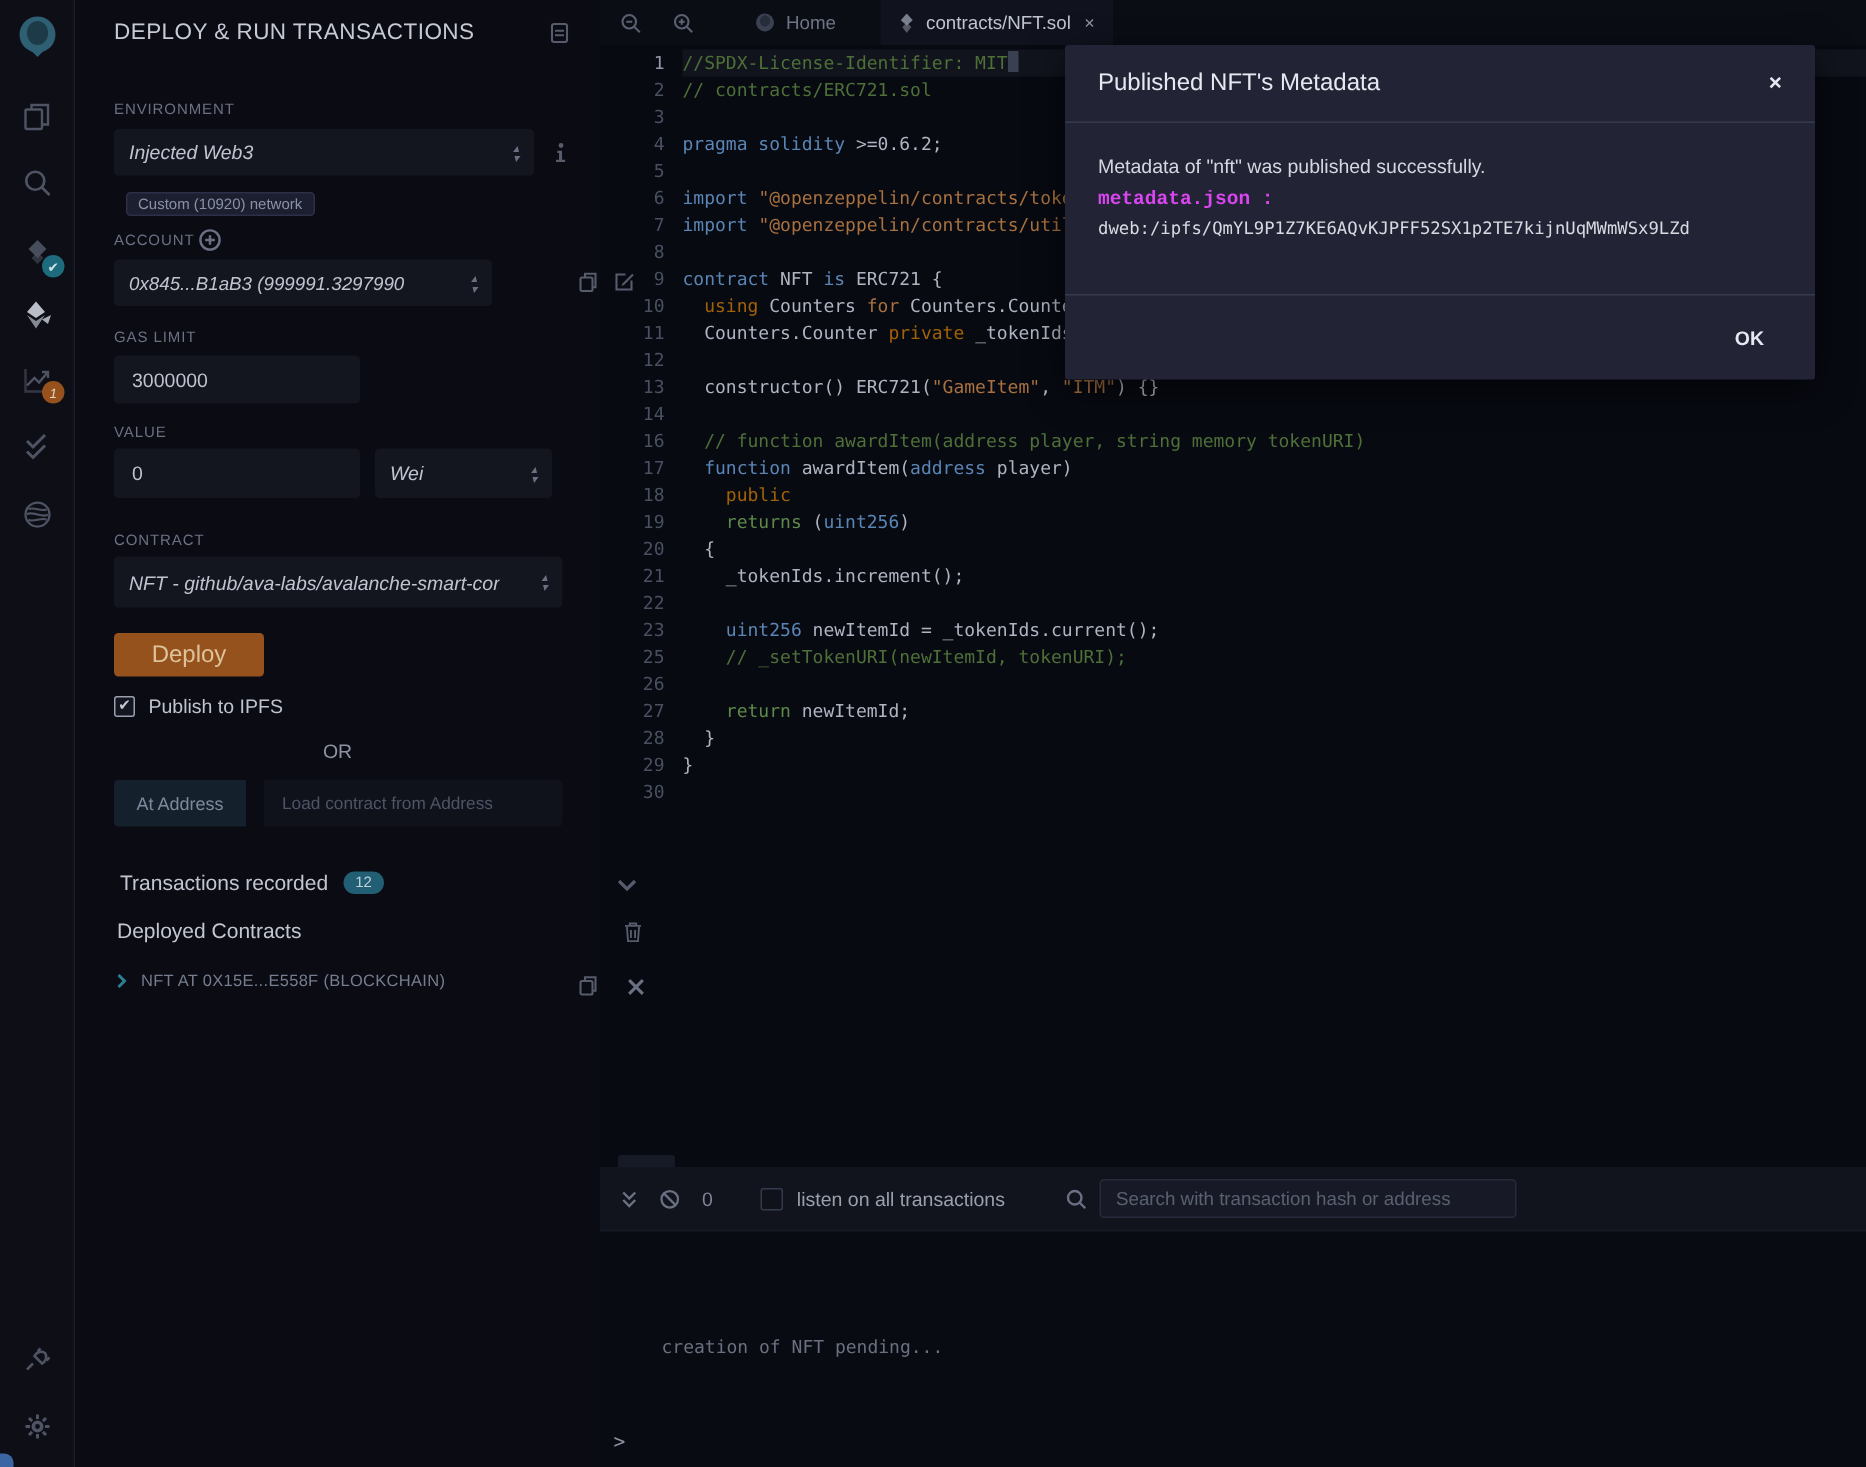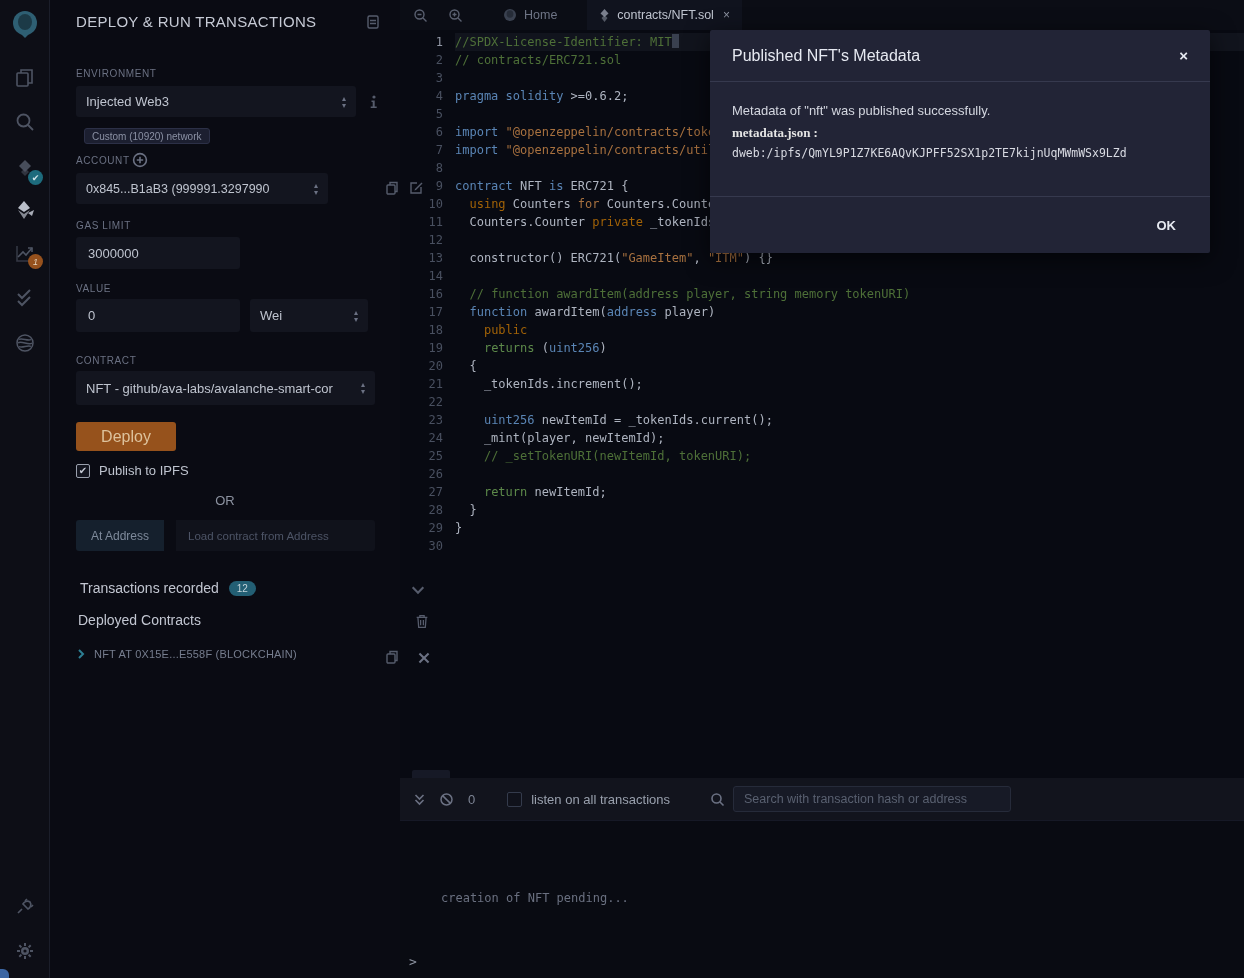--- a/index.html
+++ b/index.html
@@ -18,21 +18,21 @@
     font-size:9px; display:flex; align-items:center; justify-content:center; }
   .badge-check { background:#1d6b7d; color:#cfe3e8; }
   .badge-count { background:#96511d; color:#e3d4be; font-style:italic; }
 
   
   .panel { position:absolute; left:50px; top:0; width:350px; height:978px; background:#0a0b13; z-index:2; }
   .panel-title { position:absolute; left:26px; top:13px; font-size:15px; color:#c6cad5; letter-spacing:.3px; }
   .doc-icon { position:absolute; left:315px; top:14px; width:16px; height:16px; color:#4e5463; }
   .sec-label { position:absolute; left:26px; font-size:10px; letter-spacing:.6px; color:#6b7183; }
   .ctl { position:absolute; background:#13151f; border-radius:3px; color:#bfc4cf; font-size:13px;
-    display:flex; align-items:center; padding:0 10px; }
+    display:flex; align-items:center; padding:0 10px;font-style:italic; }
   .caret { margin-left:auto; color:#6b7183; font-size:8px; line-height:7px; text-align:center; }
   .pill { position:absolute; left:34px; top:128px; height:16px; padding:0 7px; background:#1c1f30;
     border:1px solid #2c3047; border-radius:3px; font-size:10px; color:#8b91a4;
     display:flex; align-items:center; }
   .in { background:#13151f; border:none; border-radius:3px; color:#bfc4cf; font-size:13px;
     padding:0 12px; position:absolute; }
   .in::placeholder { color:#4d5466; }
   .sm-icon { position:absolute; width:16px; height:16px; color:#565c6c; cursor:pointer; }
   .sm-icon svg { width:16px; height:16px; display:block; }
   .deploy-btn { position:absolute; left:26px; top:422px; width:100px; height:29px; background:#96521c;
@@ -95,21 +95,21 @@
   
   .backdrop { position:absolute; inset:0; background:rgba(0,0,0,0); z-index:4; pointer-events:none; }
   .modal { position:absolute; left:710px; top:30px; width:500px; background:#222436; border-radius:2px;
     box-shadow:0 6px 24px rgba(0,0,0,.6); z-index:5; }
   .modal-head { height:52px; display:flex; align-items:center; padding:0 22px;
     border-bottom:1px solid #36394e; }
   .modal-title { font-size:16px; color:#e6e9f1; }
   .modal-x { margin-left:auto; font-size:15px; font-weight:bold; color:#e6e9f1; cursor:pointer; }
   .modal-body { padding:21px 22px 30px 22px; min-height:114px; }
   .mb-line1 { font-size:13px; color:#d4d7e0; }
-  .mb-file { font-family:Liberation Serif, serif; font-weight:bold; font-size:13px; color:#e5e5e5; margin-top:7px; }
+  .mb-file { font-family:Liberation Mono, monospace; font-weight:bold; font-size:13px; color:#d946ef; margin-top:7px; }
   .mb-url { font-family:"DejaVu Sans Mono", monospace; font-size:11.5px; color:#d8dae2; margin-top:5px; }
   .modal-foot { height:57px; border-top:1px solid #36394e; display:flex; align-items:center; justify-content:flex-end; padding:0 34px; }
   .ok-btn { background:none; border:none; color:#e6e9f1; font-size:13px; font-weight:bold; cursor:pointer; }
 
   .corner-blue { position:absolute; left:0; bottom:0; width:9px; height:9px; background:#3b66a3; border-radius:0 6px 0 0; z-index:6; }
   .trunc { overflow:hidden; white-space:nowrap; text-overflow:clip; }
 </style>
 </head>
 <body>
 
@@ -412,24 +412,20 @@
             <span class="gut">21</span>
             <span class="code"><span class="tk-d">    _tokenIds.increment();</span></span>
           </div>
           <div class="line-row">
             <span class="gut">22</span>
             <span class="code"></span>
           </div>
           <div class="line-row">
             <span class="gut">23</span>
             <span class="code"><span class="tk-d">    </span><span class="tk-k">uint256</span><span class="tk-d"> newItemId = _tokenIds.current();</span></span>
-          </div>
-          <div class="line-row">
-            <span class="gut">24</span>
-            <span class="code"><span class="tk-d">    _mint(player, newItemId);</span></span>
           </div>
           <div class="line-row">
             <span class="gut">25</span>
             <span class="code"><span class="tk-d">    </span><span class="tk-c">// _setTokenURI(newItemId, tokenURI);</span></span>
           </div>
           <div class="line-row">
             <span class="gut">26</span>
             <span class="code"></span>
           </div>
           <div class="line-row">

